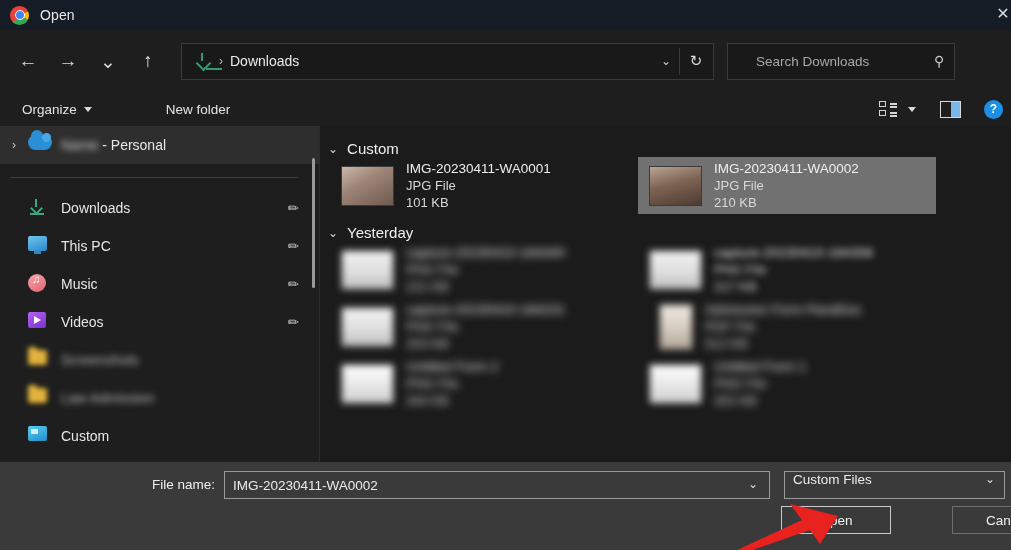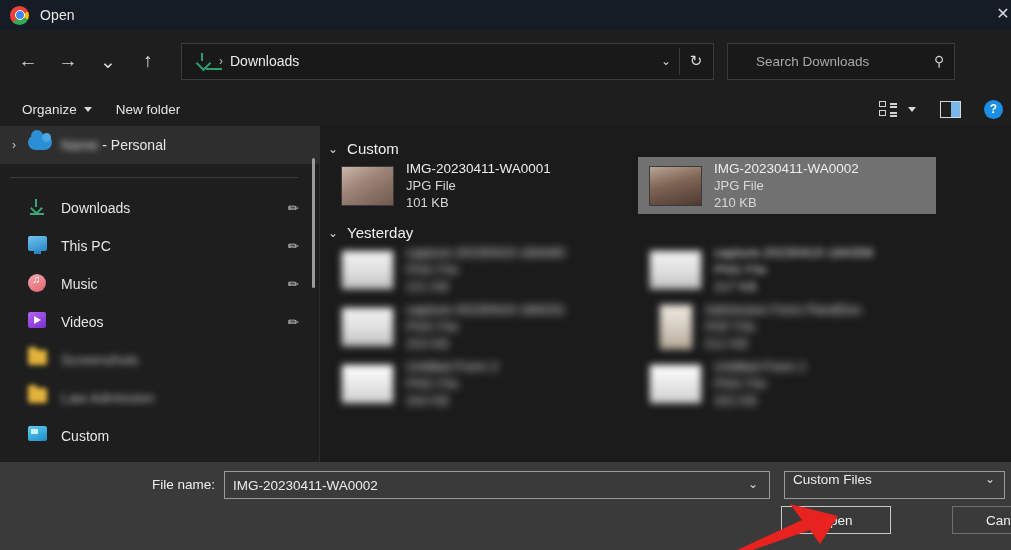--- a/index.html
+++ b/index.html
@@ -136,21 +136,21 @@
   #organize-button {
     margin-left: 22px; color: #e4e4e4; font-size: 13.5px;
     display: flex; align-items: center; gap: 7px;
   }
   .caret-down {
     width: 0; height: 0;
     border-left: 4.5px solid transparent;
     border-right: 4.5px solid transparent;
     border-top: 5px solid #d8d8d8;
   }
-  #new-folder-button { margin-left: 24px; color: #e4e4e4; font-size: 13.5px; }
+  #new-folder-button { margin-left: 74px; color: #e4e4e4; font-size: 13.5px; }
   #toolbar-right {
     position: absolute; right: 8px;
     display: flex; align-items: center; gap: 0px;
   }
   #view-layout-icon {
     width: 20px; height: 16px; position: relative; margin-right: 9px;
   }
   .vl-cell {
     position: absolute; width: 7px; height: 6px;
     border: 1.4px solid #d4d4d4;

